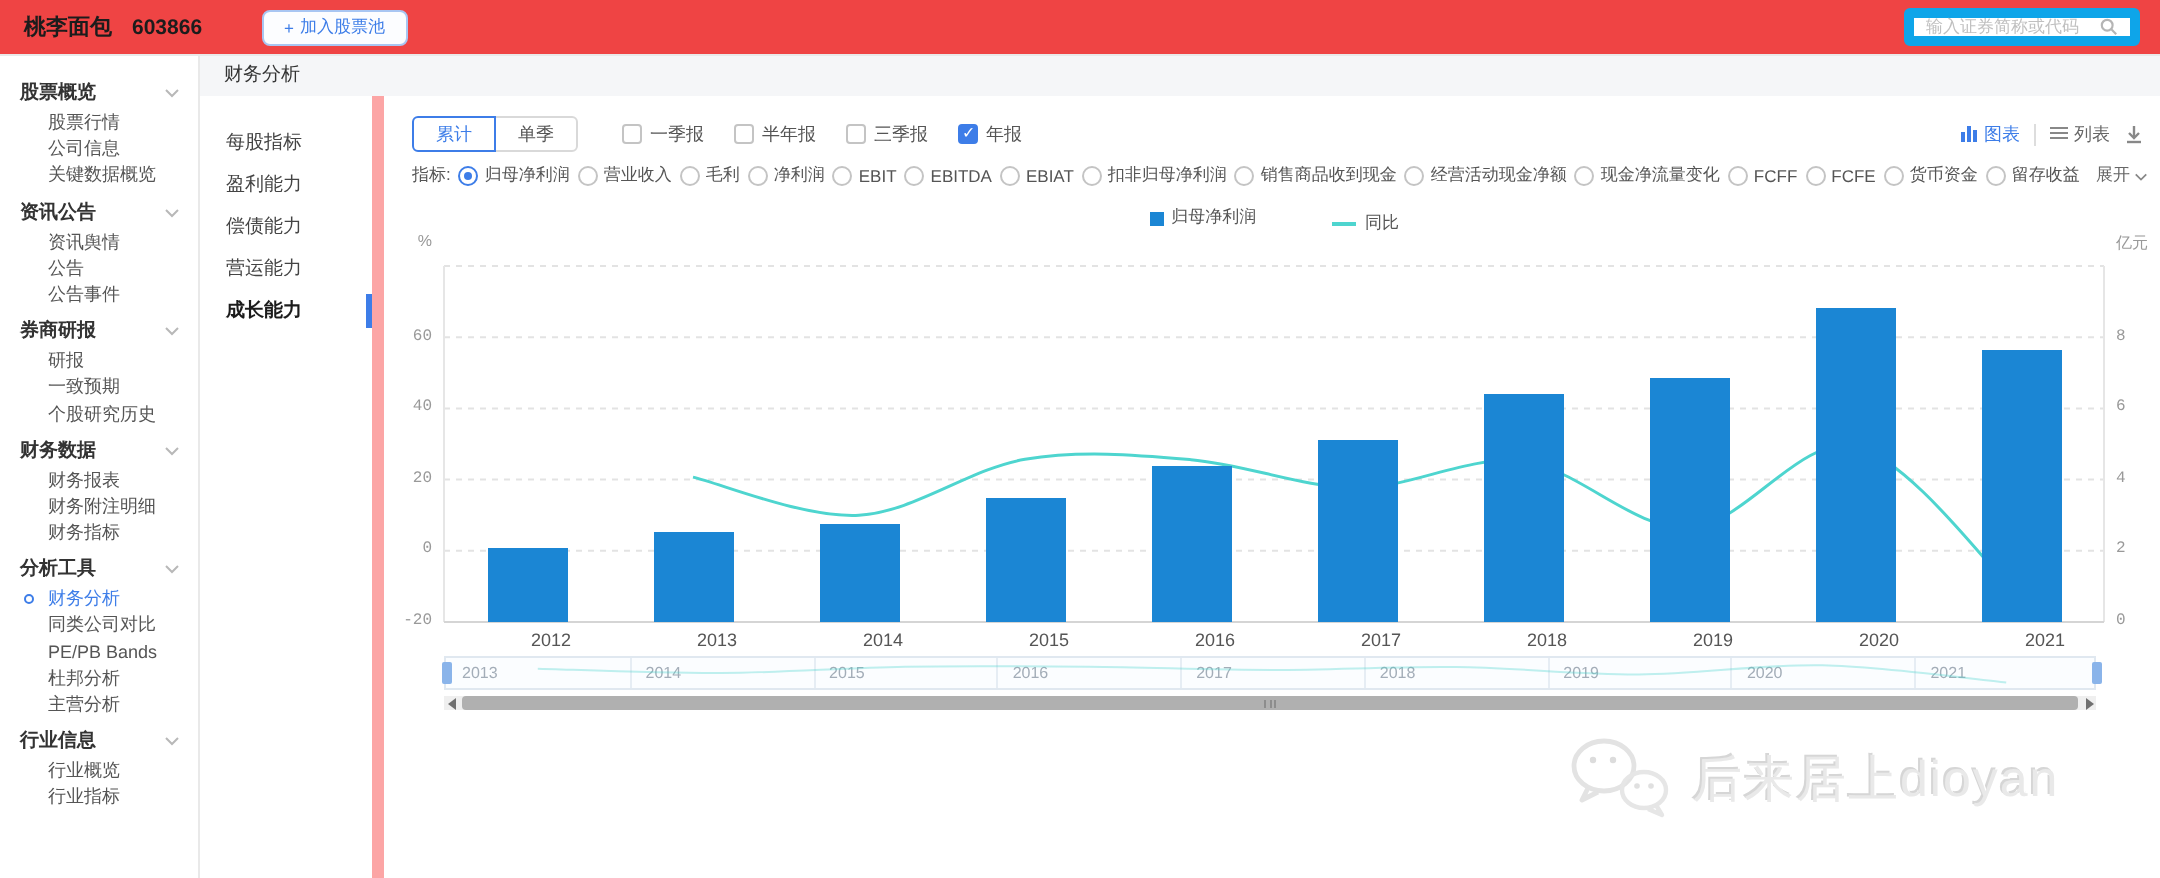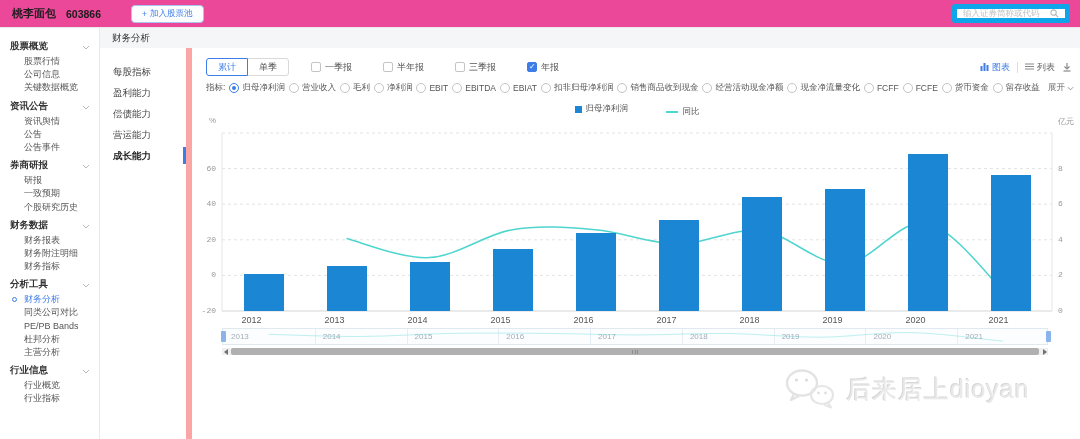--- a/index.html
+++ b/index.html
@@ -2,21 +2,21 @@
 <html><head>
 <meta charset="utf-8">
 <style>
   * { box-sizing: border-box; margin: 0; padding: 0; }
   html,body { background:#fff; }
   body { font-family:"Liberation Sans", sans-serif; }
   #app { position:relative; width:1080px; height:439px; background:#fff; overflow:hidden; color:#333;
          --accent:#3d7de8; --bar:#1b86d4; --line:#4ed5cf; }
 
   
-  .topbar { position:absolute; top:0; left:0; right:0; height:28px; background:#ec4899;
+  .topbar { position:absolute; top:0; left:0; right:0; height:28px; background:#ef4444;
             border-bottom:1px solid #e9e9e9; display:flex; align-items:center; z-index:5; }
   .stock-name { font-weight:bold; font-size:11px; color:#1c1c1c; margin-left:12px; }
   .stock-code { font-weight:bold; font-size:10.5px; color:#1c1c1c; margin-left:10px; }
   .add-btn { margin-left:30px; font-size:8.5px; color:var(--accent); border:1px solid #a9c6f2;
              border-radius:4px; padding:2px 10px; background:#fcfdff; cursor:pointer; display:flex; gap:3px; align-items:center;}
   .search { position:absolute; right:10px; top:4px; width:118px; height:19px; border:5px solid #0ea5e9;
             border-radius:3px; display:flex; align-items:center; padding:0 6px; background:#fff; }
   .search .ph { color:#c0c0c0; font-size:8.5px; flex:1; }
 
   
@@ -46,21 +46,21 @@
   
   .main { position:absolute; top:48px; left:192px; right:0; bottom:0; background:#fff; }
 
   .toolbar { position:absolute; top:9px; left:14px; right:8px; height:20px; display:flex; align-items:center; }
   .seg { display:flex; }
   .seg-btn { height:18px; line-height:16px; padding:0 11px; border:1px solid #d9d9d9; font-size:9px;
              color:#555; background:#fff; cursor:pointer; }
   .seg-btn:first-child { border-radius:3px 0 0 3px; }
   .seg-btn:last-child { border-radius:0 3px 3px 0; margin-left:-1px; }
   .seg-btn.active { color:var(--accent); border-color:var(--accent); z-index:1; position:relative; }
-  .checks { display:flex; margin-left:22px; gap:31px; }
+  .checks { display:flex; margin-left:22px; gap:15px; }
   .check { display:flex; align-items:center; font-size:9px; color:#555; cursor:pointer; }
   .box { width:10px; height:10px; border:1px solid #c4c4c4; border-radius:2px; margin-right:4px;
          background:#fff; position:relative; flex:none; }
   .box.checked { background:var(--accent); border-color:var(--accent); }
   .box.checked::after { content:"✓"; color:#fff; font-size:8px; position:absolute; left:1px; top:-1px; }
   .views { margin-left:auto; display:flex; align-items:center; gap:7px; font-size:9px; }
   .view { display:flex; align-items:center; gap:3px; color:#666; cursor:pointer; }
   .view.active { color:var(--accent); }
   .vsep { width:1px; height:11px; background:#ddd; }
 
@@ -80,21 +80,21 @@
   .legend { position:absolute; top:55px; left:30px; width:830px; text-align:center; font-size:8.5px; color:#555; }
   .lg-item { display:inline-flex; align-items:center; gap:4px; margin:0 18px; cursor:pointer; }
   .lg-swatch-bar { width:7px; height:7px; background:var(--bar); display:inline-block; }
   .lg-swatch-line { width:12px; height:2px; background:var(--line); display:inline-block; }
 
   #chart-svg { position:absolute; left:0; top:0; pointer-events:none; }
   .bar { position:absolute; background:var(--bar); }
   .tick { position:absolute; font-size:8px; color:#999;font-family:Liberation Mono, monospace; }
   .tickL { left:0; width:24px; text-align:right; }
   .unit { position:absolute; font-size:8px; color:#999; top:68px; }
-  .xlab { position:absolute; top:267px; width:44px; text-align:left; font-size:9px; color:#555; }
+  .xlab { position:absolute; top:267px; width:44px; text-align:right; font-size:9px; color:#555; }
 
   
   .brush { position:absolute; left:30px; top:280px; width:826px; height:17px; background:#fbfdff;
            border:1px solid #e0e8f0; cursor:grab; }
   .brush-sep { position:absolute; top:0; bottom:0; width:1px; background:#e6edf4; }
   .brush-lab { position:absolute; top:3px; font-size:8px; color:#a3adb8; }
   .brush-handle { position:absolute; top:2px; width:5px; height:11px; background:#8ab4ea; border-radius:1px; cursor:ew-resize; }
 
   
   .hscroll { position:absolute; left:30px; top:300px; width:826px; height:7px; background:#efefef; }

